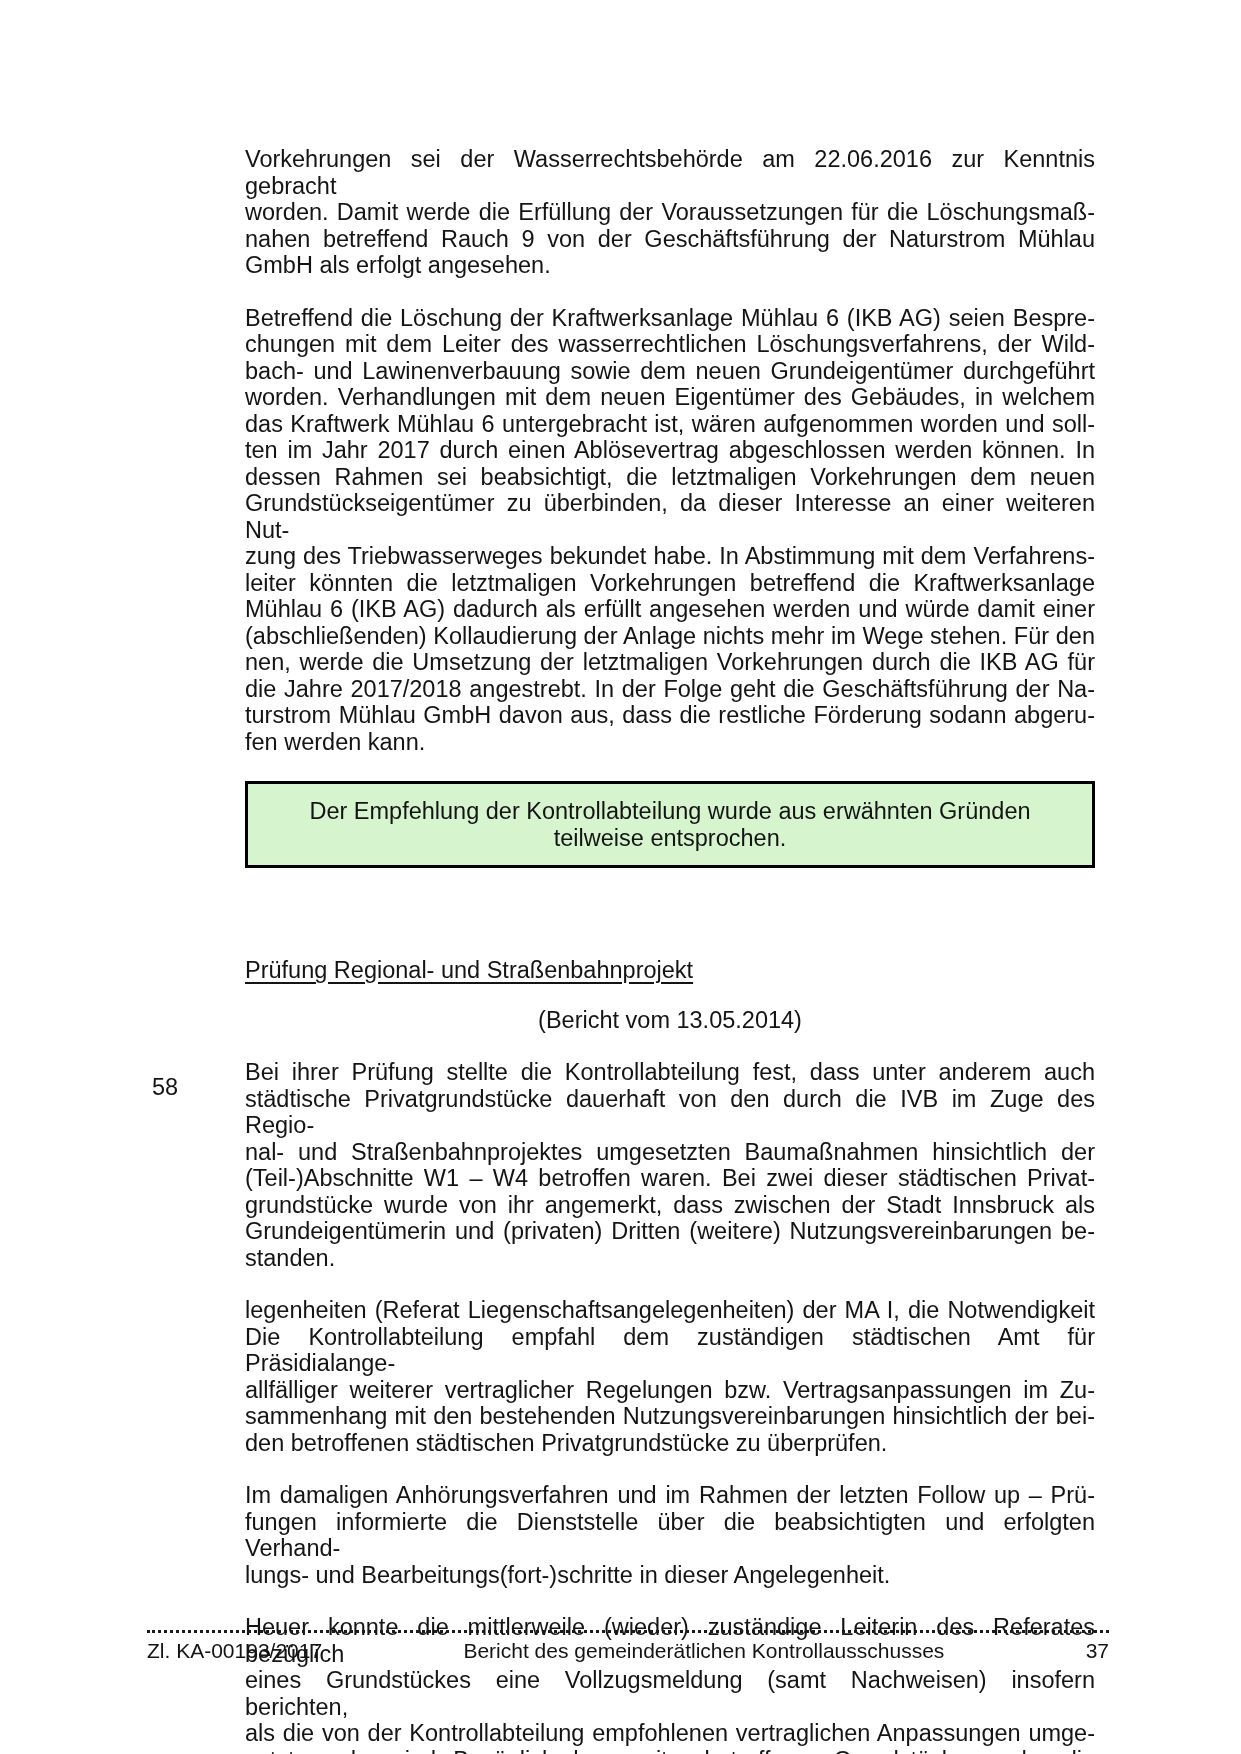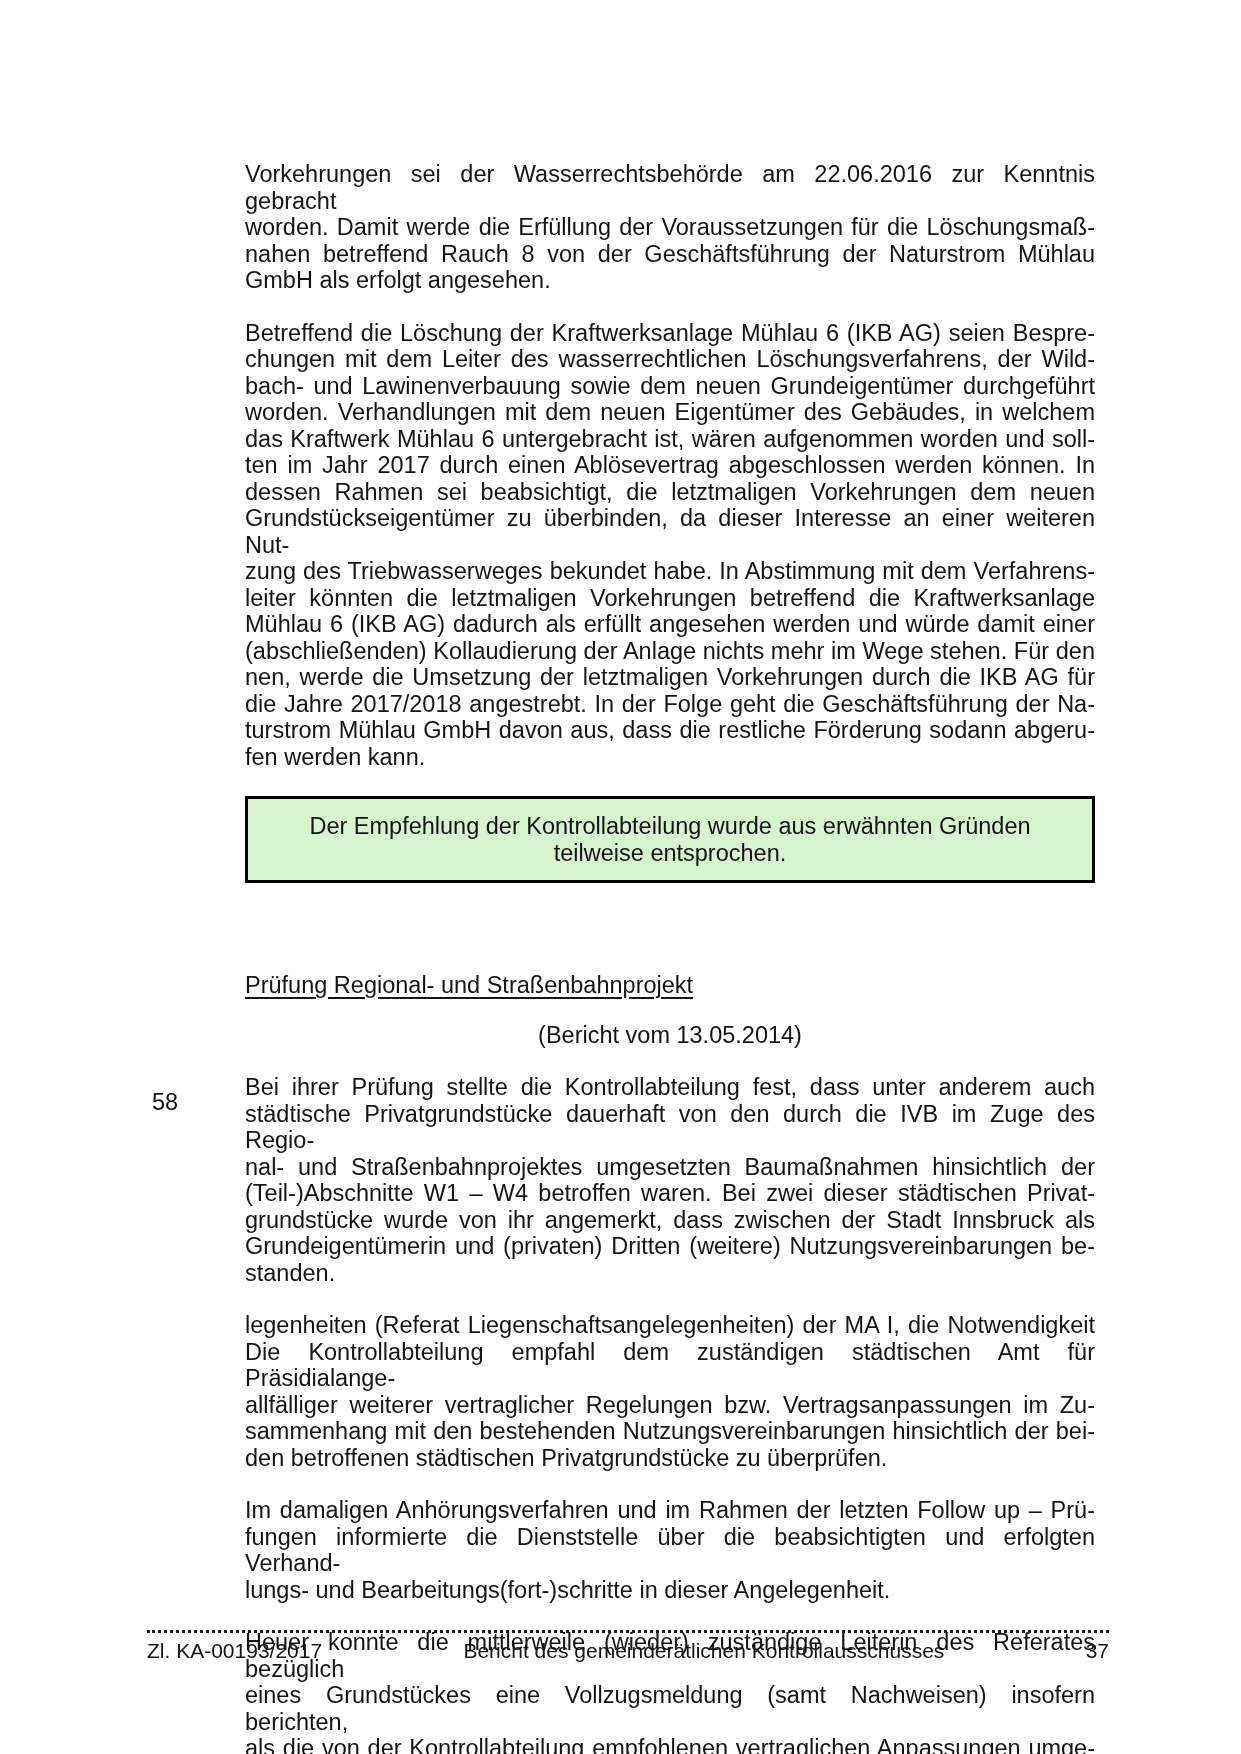--- a/index.html
+++ b/index.html
@@ -12,21 +12,21 @@
     overflow: hidden;
   }
   .content {
     position: absolute;
     left: 245px; top: 146px;
     width: 850px;
     font-size: 23.5px;
     line-height: 26.5px;
   }
   .para { position: relative; margin-top: 26px; }
-  .para:first-child { margin-top: 15px; }
+  .para:first-child { margin-top: 0; }
   .line { text-align: justify; text-align-last: justify; white-space: normal; }
   .line.last { text-align-last: left; }
   .para-number { position: absolute; left: -93px; top: 15px; }
   .rec-box {
     margin-top: 26px;
     border: 3px solid #000000;
     background: #d6f5cf;
     padding: 14px 34px;
     text-align: center;
   }
@@ -52,21 +52,21 @@
     gap: 24px;
   }
 </style>
 </head>
 <body>
 
 <main class="content" id="blocks">
     <div class="para">
       <div class="line">Vorkehrungen sei der Wasserrechtsbehörde am 22.06.2016 zur Kenntnis gebracht</div>
       <div class="line">worden. Damit werde die Erfüllung der Voraussetzungen für die Löschungsmaß-</div>
-      <div class="line">nahen betreffend Rauch 8 von der Geschäftsführung der Naturstrom Mühlau</div>
+      <div class="line">nahen betreffend Rauch 9 von der Geschäftsführung der Naturstrom Mühlau</div>
       <div class="line last">GmbH als erfolgt angesehen.</div>
     </div>
     <div class="para">
       <div class="line">Betreffend die Löschung der Kraftwerksanlage Mühlau 6 (IKB AG) seien Bespre-</div>
       <div class="line">chungen mit dem Leiter des wasserrechtlichen Löschungsverfahrens, der Wild-</div>
       <div class="line">bach- und Lawinenverbauung sowie dem neuen Grundeigentümer durchgeführt</div>
       <div class="line">worden. Verhandlungen mit dem neuen Eigentümer des Gebäudes, in welchem</div>
       <div class="line">das Kraftwerk Mühlau 6 untergebracht ist, wären aufgenommen worden und soll-</div>
       <div class="line">ten im Jahr 2017 durch einen Ablösevertrag abgeschlossen werden können. In</div>
       <div class="line">dessen Rahmen sei beabsichtigt, die letztmaligen Vorkehrungen dem neuen</div>

